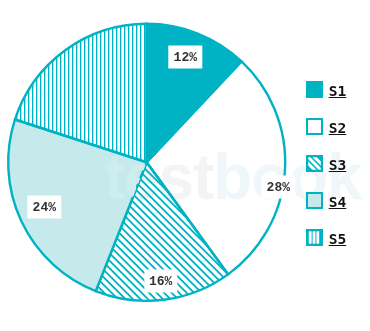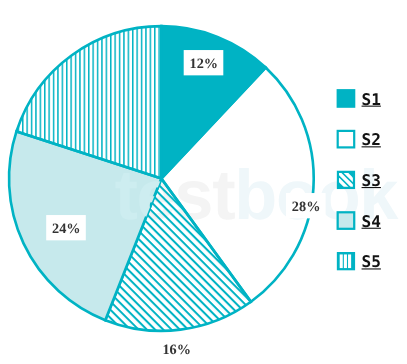--- a/index.html
+++ b/index.html
@@ -14,21 +14,21 @@
     clip-path:polygon(146.7px 162.3px, 95.7px 291.1px, 87.7px 287.6px, 80.0px 283.7px, 72.5px 279.2px, 65.3px 274.3px, 58.4px 269.0px, 51.9px 263.3px, 45.7px 257.1px, 40.0px 250.6px, 34.7px 243.7px, 29.8px 236.5px, 25.3px 229.0px, 21.4px 221.3px, 17.9px 213.3px, 15.0px 205.1px, 12.6px 196.7px, 10.7px 188.3px, 9.3px 179.7px, 8.5px 171.0px, 8.2px 162.3px, 8.5px 153.6px, 9.3px 144.9px, 10.7px 136.3px, 12.6px 127.9px, 15.0px 119.5px);}
   #watermark-top{position:absolute;left:104px;top:146px;
     font-family:"Liberation Sans",sans-serif;font-weight:bold;font-size:64px;letter-spacing:-1.2px;
     line-height:62px;white-space:nowrap;color:#cdedf0;mix-blend-mode:lighten;pointer-events:none;}
   #chart{position:absolute;left:0;top:0;}
   #legend{position:absolute;left:306px;top:81px;}
   .legend-row{position:relative;height:37px;}
   .swatch{position:absolute;left:0;top:0;width:17px;height:17px;box-sizing:border-box;}
   .lbl{position:absolute;left:22.7px;top:0.7px;font-family:"DejaVu Sans Mono",monospace;font-weight:bold;
     font-size:14.6px;color:#131313;line-height:17px;text-decoration:underline;}
-  .pctbox{position:absolute;background:#ffffff;font-family:Liberation Serif, serif;font-stretch:condensed;
+  .pctbox{position:absolute;background:#ffffff;font-family:Liberation Mono, monospace;font-stretch:condensed;
     font-weight:bold;font-size:13px;color:#333333;line-height:15px;padding:4px 5px;white-space:nowrap;
     transform:translate(-50%,-50%);}
 </style>
 </head>
 <body>
 
 <div id="stage">
 
   <div id="watermark"><span class="wm-a">test</span><span class="wm-b">book</span></div>
 
@@ -60,22 +60,22 @@
       <path fill="url(#pat-vert)" stroke="#00b3c4" stroke-width="2.4" d="M146.70,162.30 L14.98,119.50 A138.5,138.5 0 0 1 146.70,23.80 Z"></path>
     </g>
   </svg>
 
   <div id="watermark-top-clip">
       <div id="watermark-top">testbook</div>
     </div>
 
   <div class="pctbox" style="left:185.3px;top:56.7px;"><span>12%</span></div>
   <div class="pctbox" style="left:256.3px;top:187px;margin-left:22px;"><span>28%</span></div>
-  <div class="pctbox" style="left:160.7px;top:280.9px;margin-top:36px;"><span>16%</span></div>
-  <div class="pctbox" style="left:44.3px;top:207.2px;margin-left:16px;"><span>24%</span></div>
+  <div class="pctbox" style="left:160.7px;top:280.9px;"><span>16%</span></div>
+  <div class="pctbox" style="left:44.3px;top:207.2px;"><span>24%</span></div>
 
   <div id="legend">
     <div class="legend-row">
       <span class="swatch" style="background:#00b3c4;"></span>
       <span class="lbl">S1</span>
     </div>
     <div class="legend-row">
       <span class="swatch" style="background:#fff;border:2px solid #00b3c4;"></span>
       <span class="lbl">S2</span>
     </div>

